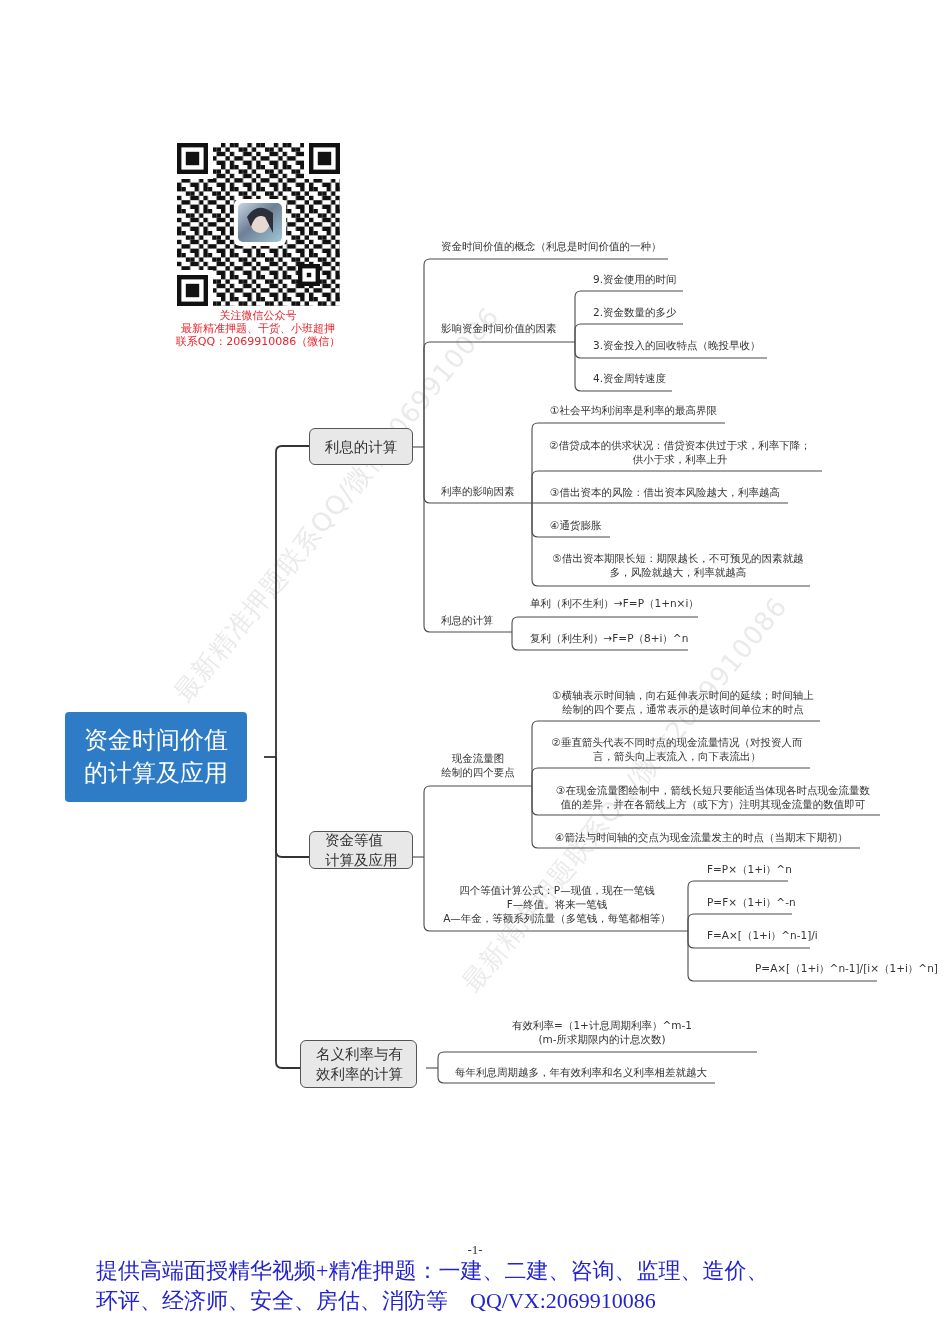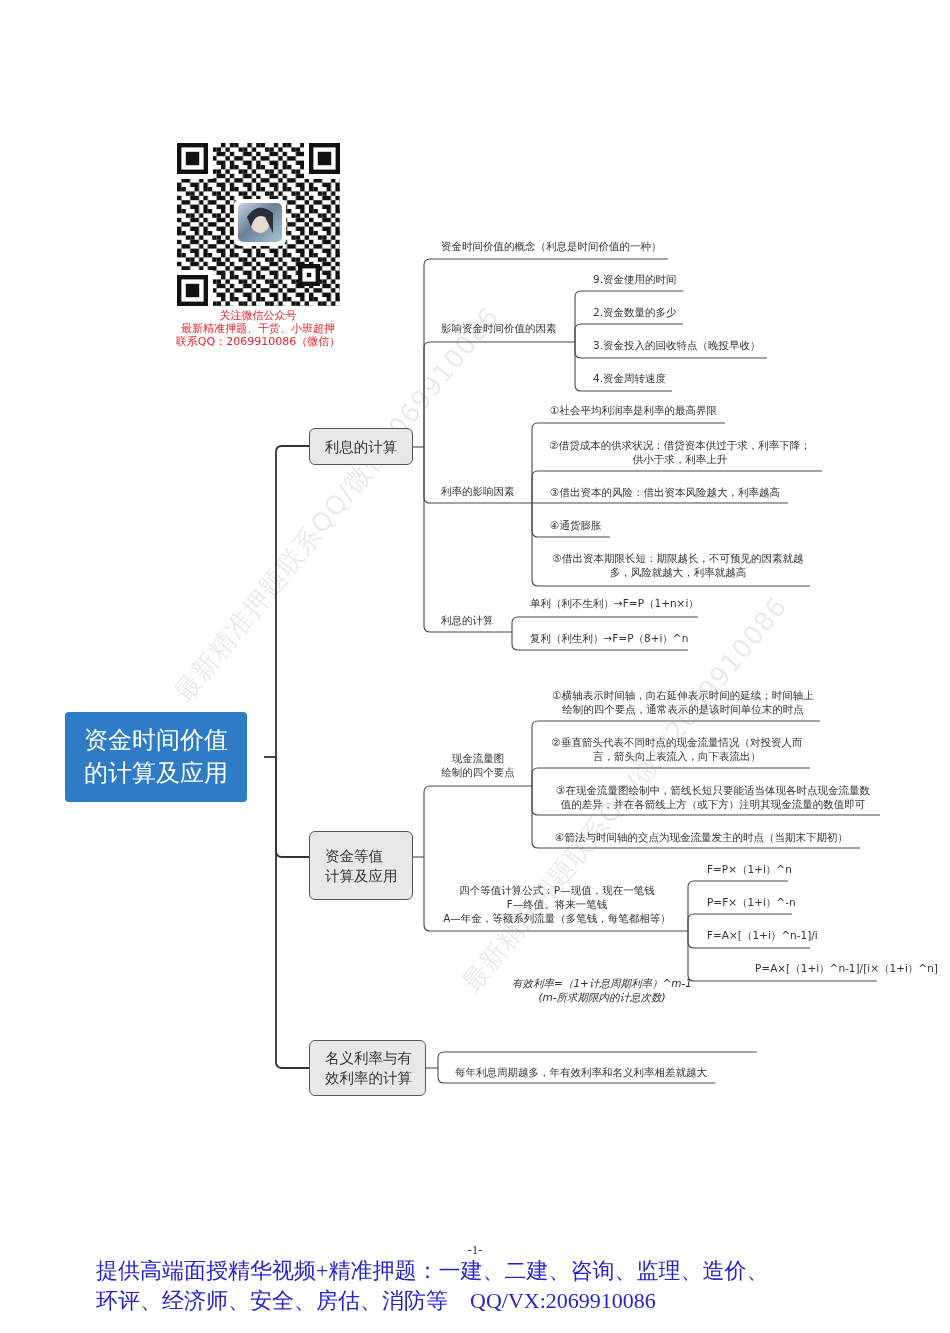--- a/index.html
+++ b/index.html
@@ -140,23 +140,23 @@
 
   <path d="M426 1068 L438 1068"></path>
   <path d="M438 1068 L438 1058 Q438 1052 444 1052 L757 1052"></path>
   <path d="M438 1068 L438 1077 Q438 1083 444 1083 L715 1083"></path>
 </svg>
 
 <div class="root">资金时间价值
 的计算及应用</div>
 
 <div class="branch single" style="left:309px; top:428px; width:104px; height:37px;">利息的计算</div>
-<div class="branch multi" style="left:309px; top:831px; width:104px; height:69px;">资金等值
+<div class="branch multi" style="left:309px; top:831px; width:104px; height:38px;">资金等值
 计算及应用</div>
-<div class="branch multi" style="left:309px; top:1040px; width:117px; height:56px;">名义利率与有
+<div class="branch multi" style="left:300px; top:1040px; width:117px; height:48px;">名义利率与有
 效利率的计算</div>
 
 <div class="leaf" style="left:441px; top:239px;">资金时间价值的概念（利息是时间价值的一种）</div>
 <div class="leaf" style="left:441px; top:321px;">影响资金时间价值的因素</div>
 <div class="leaf" style="left:441px; top:484px;">利率的影响因素</div>
 <div class="leaf" style="left:441px; top:613px;">利息的计算</div>
 
 <div class="leaf" style="left:593px; top:272px;">9.资金使用的时间</div>
 <div class="leaf" style="left:593px; top:305px;">2.资金数量的多少</div>
 <div class="leaf" style="left:593px; top:338px;">3.资金投入的回收特点（晚投早收）</div>
@@ -184,19 +184,19 @@
 <div class="leaf" style="left:555px; top:830px;">④箭法与时间轴的交点为现金流量发主的时点（当期末下期初）</div>
 
 <div class="leaf center" style="left:422px; top:883px; width:270px;">四个等值计算公式：P—现值，现在一笔钱
 F—终值。将来一笔钱
 A—年金，等额系列流量（多笔钱，每笔都相等）</div>
 <div class="leaf" style="left:707px; top:862px;">F=P×（1+i）^n</div>
 <div class="leaf" style="left:707px; top:895px;">P=F×（1+i）^-n</div>
 <div class="leaf" style="left:707px; top:928px;">F=A×[（1+i）^n-1]/i</div>
 <div class="leaf" style="left:707px; top:961px;margin-left:48px;">P=A×[（1+i）^n-1]/[i×（1+i）^n]</div>
 
-<div class="leaf center" style="left:460px; top:976px; width:284px;font-style:italic;">有效利率=（1+计息周期利率）^m-1
+<div class="leaf center" style="left:460px; top:1018px; width:284px;">有效利率=（1+计息周期利率）^m-1
 (m-所求期限内的计息次数)</div>
 <div class="leaf" style="left:455px; top:1065px;">每年利息周期越多，年有效利率和名义利率相差就越大</div>
 
 <div class="page-num">-1-</div>
 <div class="footer">提供高端面授精华视频+精准押题：一建、二建、咨询、监理、造价、
 环评、经济师、安全、房估、消防等　QQ/VX:2069910086</div>
 
 </body></html>

